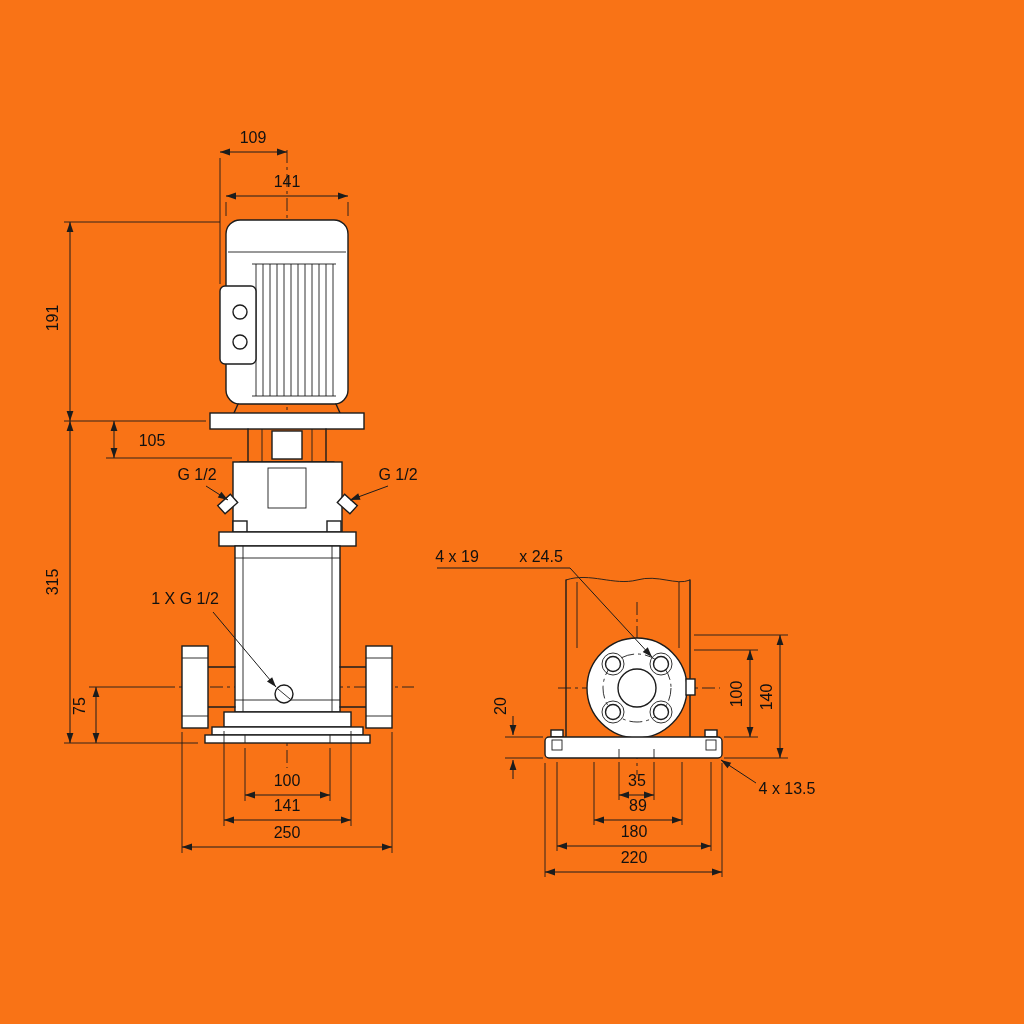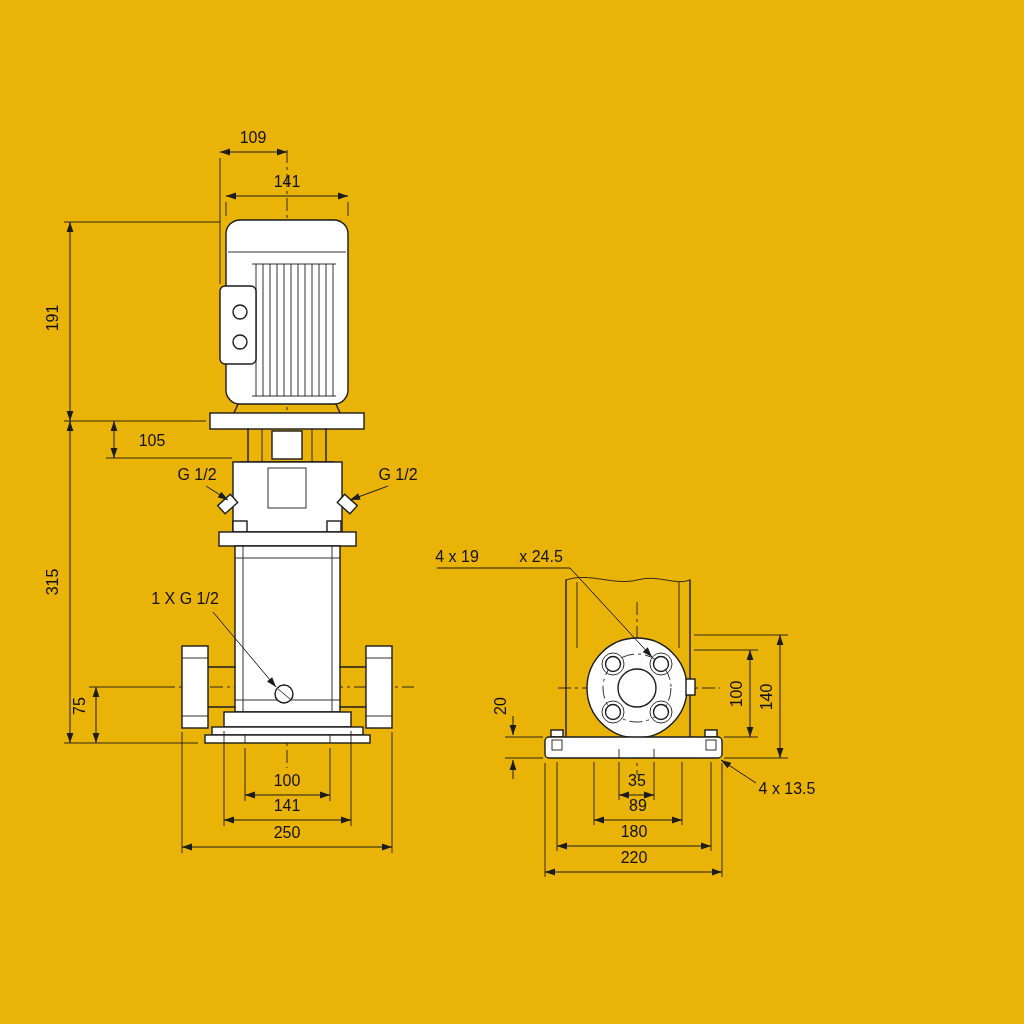--- a/index.html
+++ b/index.html
@@ -1,16 +1,16 @@
 <!DOCTYPE html>
 <html><head>
 <meta charset="utf-8">
 <style>
   html,body{margin:0;padding:0;background:#fff;width:1024px;height:1024px;overflow:hidden;}
-  #stage{width:1024px;height:1024px;background:#eab308;position:relative;}
+  #stage{width:1024px;height:1024px;background:#f97316;position:relative;}
   svg{display:block;}
   .ln{stroke:#1c1c1c;stroke-width:1.4;fill:none;stroke-linecap:round;}
   .fw{stroke:#1c1c1c;stroke-width:1.4;fill:#ffffff;}
   .thin{stroke:#1c1c1c;stroke-width:0.9;fill:none;}
   .cl{stroke:#1c1c1c;stroke-width:0.9;fill:none;stroke-dasharray:13 4 3 4;}
   .dim{stroke:#1c1c1c;stroke-width:1;fill:none;}
   text.dt{font:16px "Liberation Sans", sans-serif;fill:#111;text-anchor:middle;}
 </style>
 </head>
 <body>

